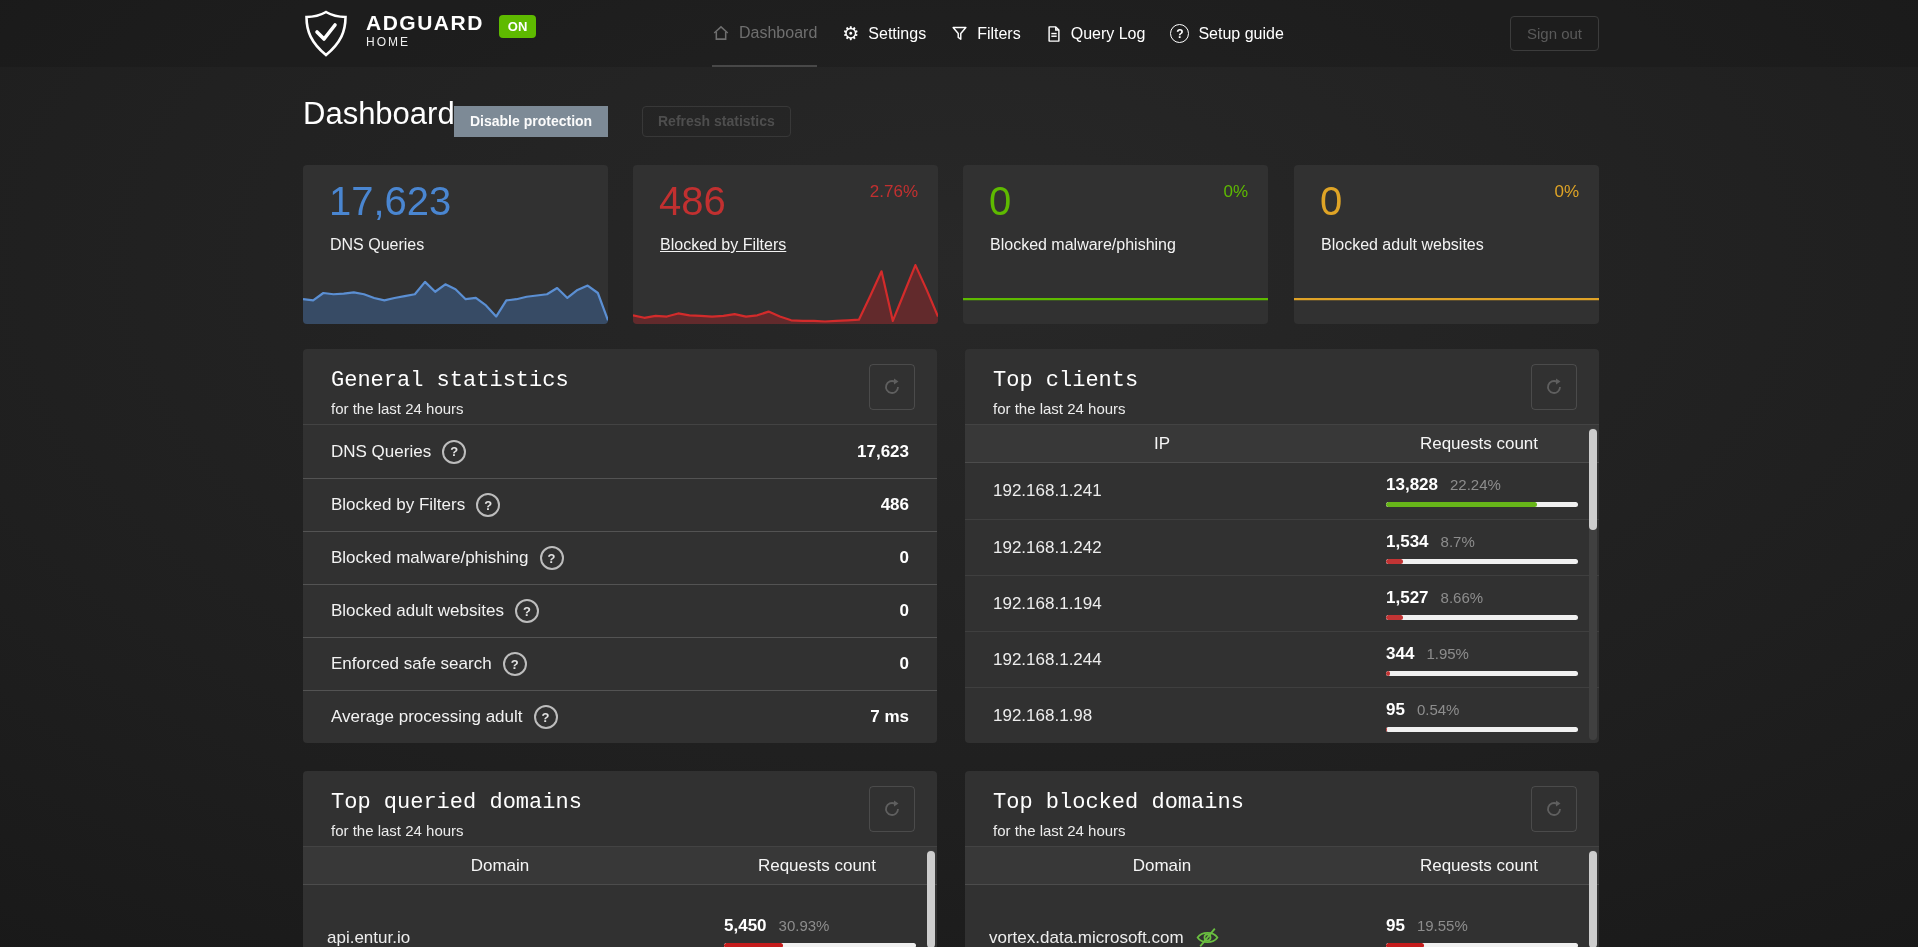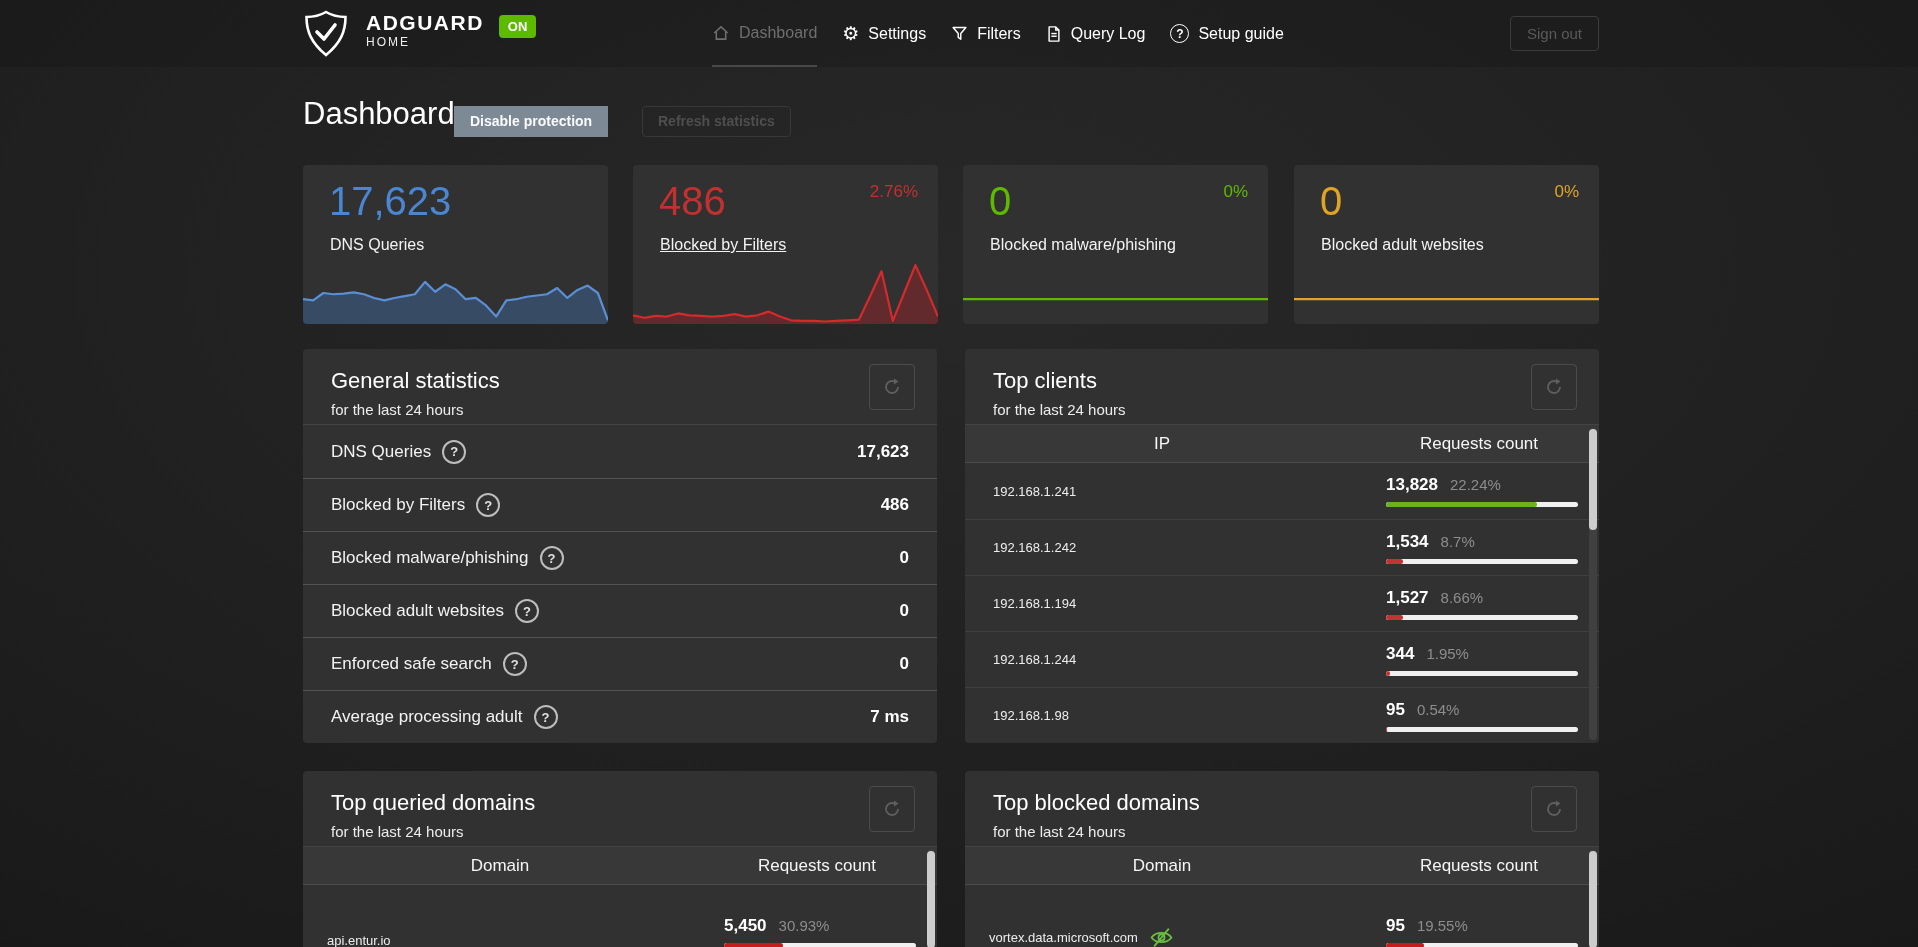--- a/index.html
+++ b/index.html
@@ -44,41 +44,41 @@
   .stat-pct { position:absolute; right:20px; top:17px; font-size:17px; }
   .c-blue{color:#4a86d1;} .c-red{color:#c23030;} .c-green{color:#5eba00;} .c-yellow{color:#dfa426;}
   .spark { position:absolute; left:0; bottom:0; width:305px; height:62px; display:block; }
   
   .panel { position:absolute; background:#313131; border-radius:4px; overflow:hidden; }
   #panel-gs { left:303px; top:349px; width:634px; height:394px; }
   #panel-clients { left:965px; top:349px; width:634px; height:394px; }
   #panel-queried { left:303px; top:771px; width:634px; height:280px; }
   #panel-blocked { left:965px; top:771px; width:634px; height:280px; }
   .panel-head { position:relative; height:76px; padding:19px 28px 0; border-bottom:1px solid rgba(255,255,255,0.09); }
-  .panel-title { font-size:22px; font-weight:400; color:#fff; }
+  .panel-title { font-size:22px; font-weight:400; color:#fff;font-family:Liberation Mono, monospace; }
   .panel-sub { font-size:15px; margin-top:7px; color:#ececec; }
   .refresh-btn { position:absolute; right:22px; top:15px; width:46px; height:46px; border:1px solid rgba(255,255,255,0.13);
     border-radius:4px; display:flex; align-items:center; justify-content:center; cursor:pointer; }
   
   .gs-row { height:53px; display:flex; align-items:center; padding:0 28px; }
   .gs-row + .gs-row { border-top:1px solid rgba(255,255,255,0.17); }
   .gs-label-wrap { display:flex; align-items:center; gap:11px; }
   .gs-label-text { font-size:17px; color:#f2f2f2; }
   .help-circle { width:24px; height:24px; border:2px solid #bdbdbd; border-radius:50%; display:flex; align-items:center;
     justify-content:center; font-size:13px; font-weight:700; color:#e2e2e2; }
   .gs-value { margin-left:auto; font-size:17px; font-weight:700; color:#fff; }
   
   .tbl-colhead { height:38px; display:flex; align-items:center; background:rgba(255,255,255,0.035);
     border-bottom:1px solid rgba(255,255,255,0.10); font-size:17px; color:#f5f5f5; }
   .col-left { flex:1; text-align:center; }
   .col-right { width:240px; text-align:center; }
   .client-row { height:56px; display:flex; align-items:center; padding-left:28px; }
   .client-row + .client-row { border-top:1px solid rgba(255,255,255,0.07);align-items:center; }
   .domain-row { height:63px; display:flex; align-items:flex-end; padding-left:24px; }
-  .cell-main { font-size:13px; color:#ededed; display:flex; align-items:center; gap:11px; cursor:pointer; }
+  .cell-main { font-size:17px; color:#ededed; display:flex; align-items:center; gap:11px; cursor:pointer; }
   .cell-right { margin-left:auto; width:213px; padding-right:21px; }
   .count-line { display:flex; align-items:baseline; }
   .count { font-size:17px; font-weight:700; color:#fff; }
   .pct { font-size:15px; color:#8d8d8d; margin-left:12px; }
   .bar { margin-top:7px; width:192px; height:5px; background:#f0f0f0; border-radius:3px; position:relative; overflow:hidden; }
   .bar-fill { position:absolute; left:0; top:0; bottom:0; border-radius:3px; background:#c23434; }
   .domain-icon { display:none; }
   .domain-icon.show { display:inline-flex; }
   
   .v-track { position:absolute; right:2px; width:8px; border-radius:4px; background:#404040; }

